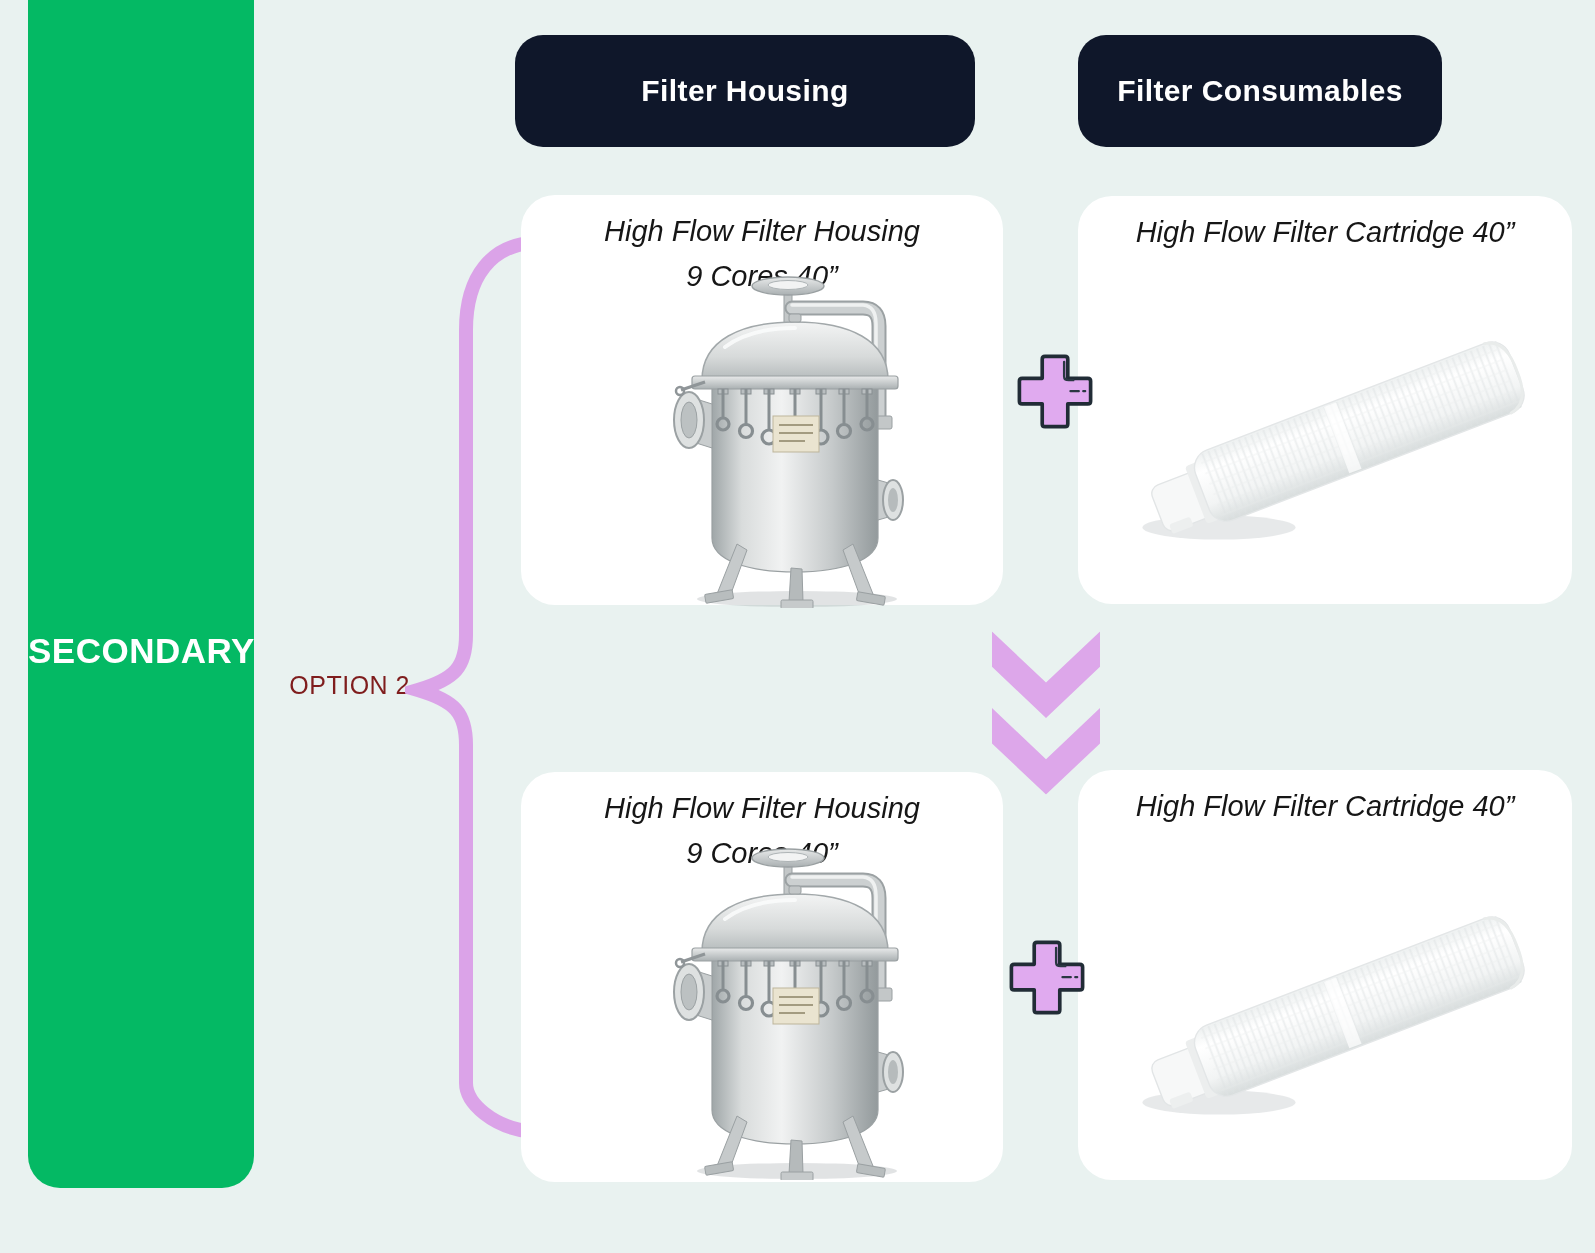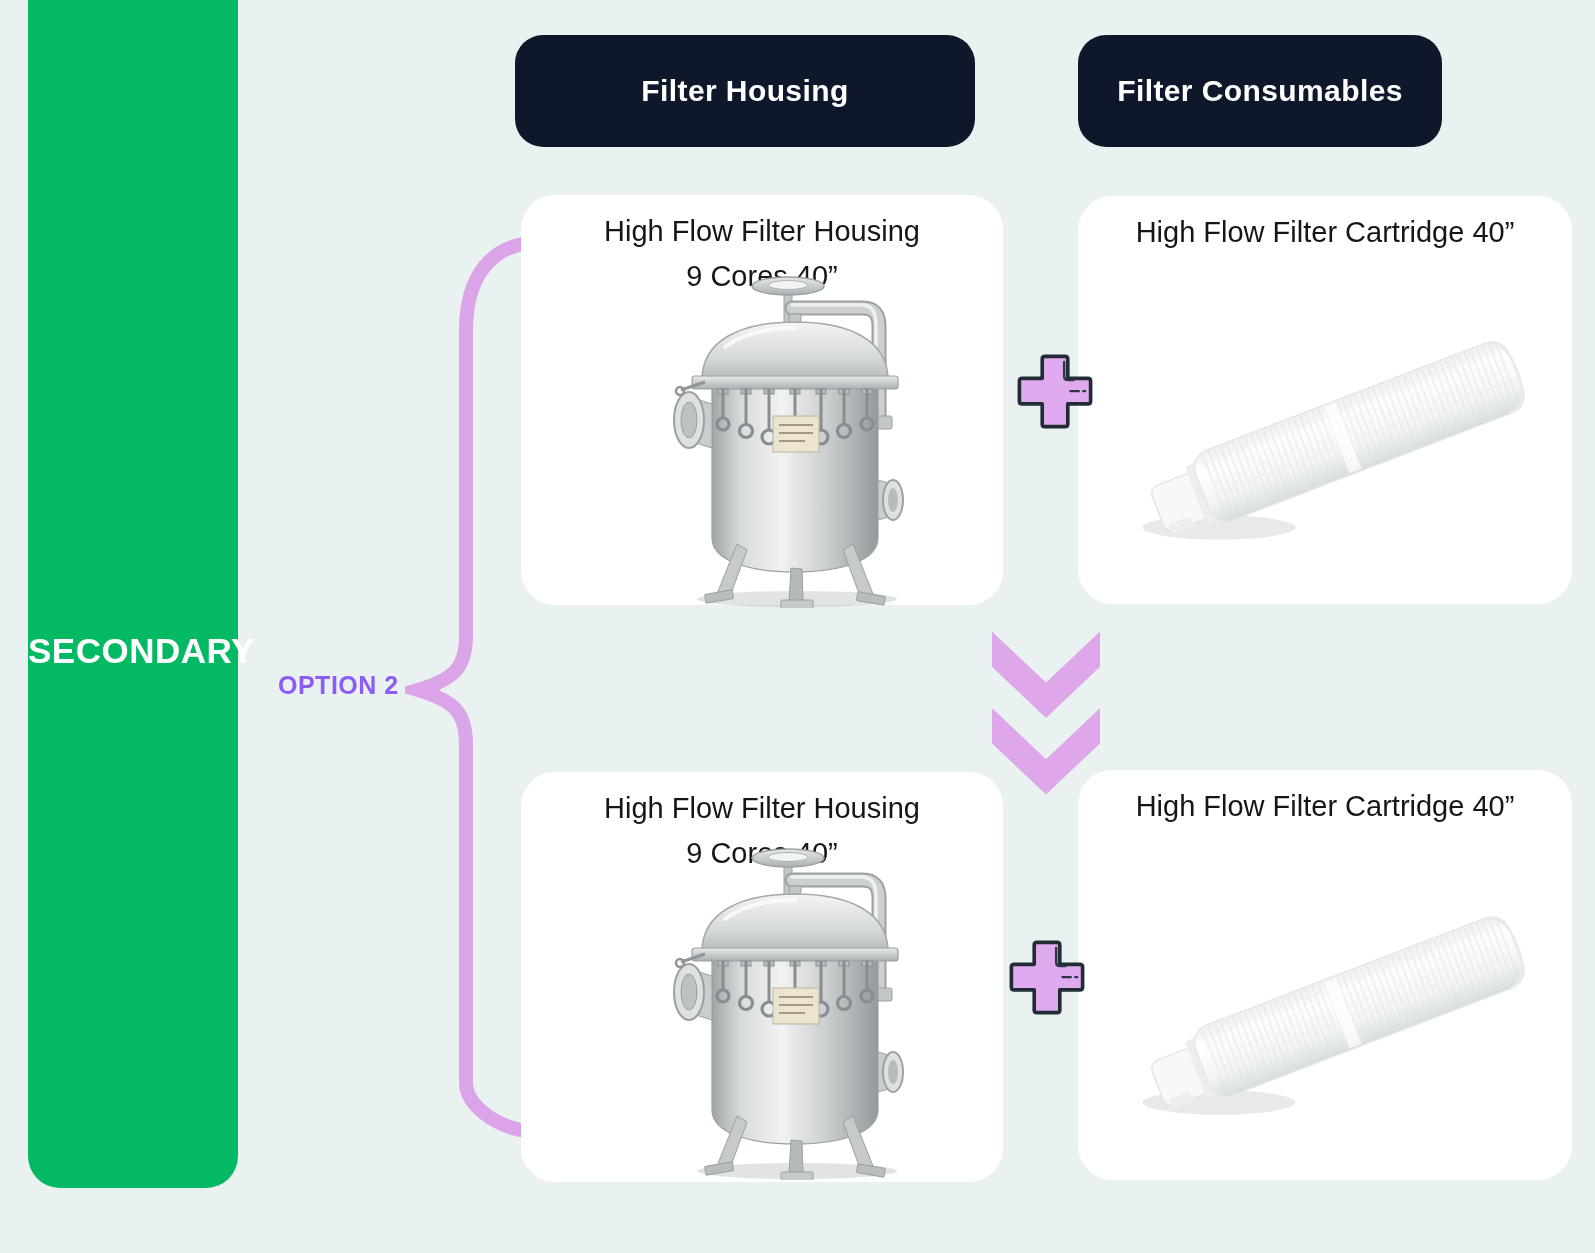--- a/index.html
+++ b/index.html
@@ -11,21 +11,21 @@
     width: 1595px;
     height: 1253px;
     background: #e9f2f0;
     overflow: hidden;
   }
 
   
   .sidebar {
     position: absolute;
     left: 28px; top: 0;
-    width: 210px; height: 1188px;
+    width: 226px; height: 1188px;
     background: #04b964;
     border-radius: 0 0 32px 32px;
   }
   .sidebar-text {
     position: absolute;
     top: 625px; left: 0;
     width: 100%;
     text-align: center;
     color: #ffffff;
     font-size: 35px;
@@ -33,24 +33,24 @@
     line-height: 1.5;
     letter-spacing: 0.5px;
   }
   .sidebar-text span { display: block; }
 
   
   .option-label {
     position: absolute;
     left: 278px; top: 671px;
     width: 132px;
-    text-align: left;
-    color: #8b5cf6;
+    text-align: right;
+    color: #7f1d1d;
     font-size: 25px;
-    font-weight: 700;
+    font-weight: 400;
     letter-spacing: 0.5px;
   }
 
   
   .brace { position: absolute; left: 405px; top: 235px; width: 140px; height: 905px; }
 
   
   .pill {
     position: absolute;
     top: 35px;
@@ -66,20 +66,21 @@
     justify-content: center;
   }
   .pill-housing { left: 515px; width: 460px; }
   .pill-consumables { left: 1078px; width: 364px; }
 
   
   .card {
     position: absolute;
     background: #ffffff;
     border-radius: 34px;
+    font-style: italic;
   }
   .card-tl { left: 521px; top: 195px; width: 482px; height: 410px; }
   .card-tr { left: 1078px; top: 196px; width: 494px; height: 408px; }
   .card-bl { left: 521px; top: 772px; width: 482px; height: 410px; }
   .card-br { left: 1078px; top: 770px; width: 494px; height: 410px; }
 
   .card-title {
     padding-top: 14px;
     text-align: center;
     color: #161616;

